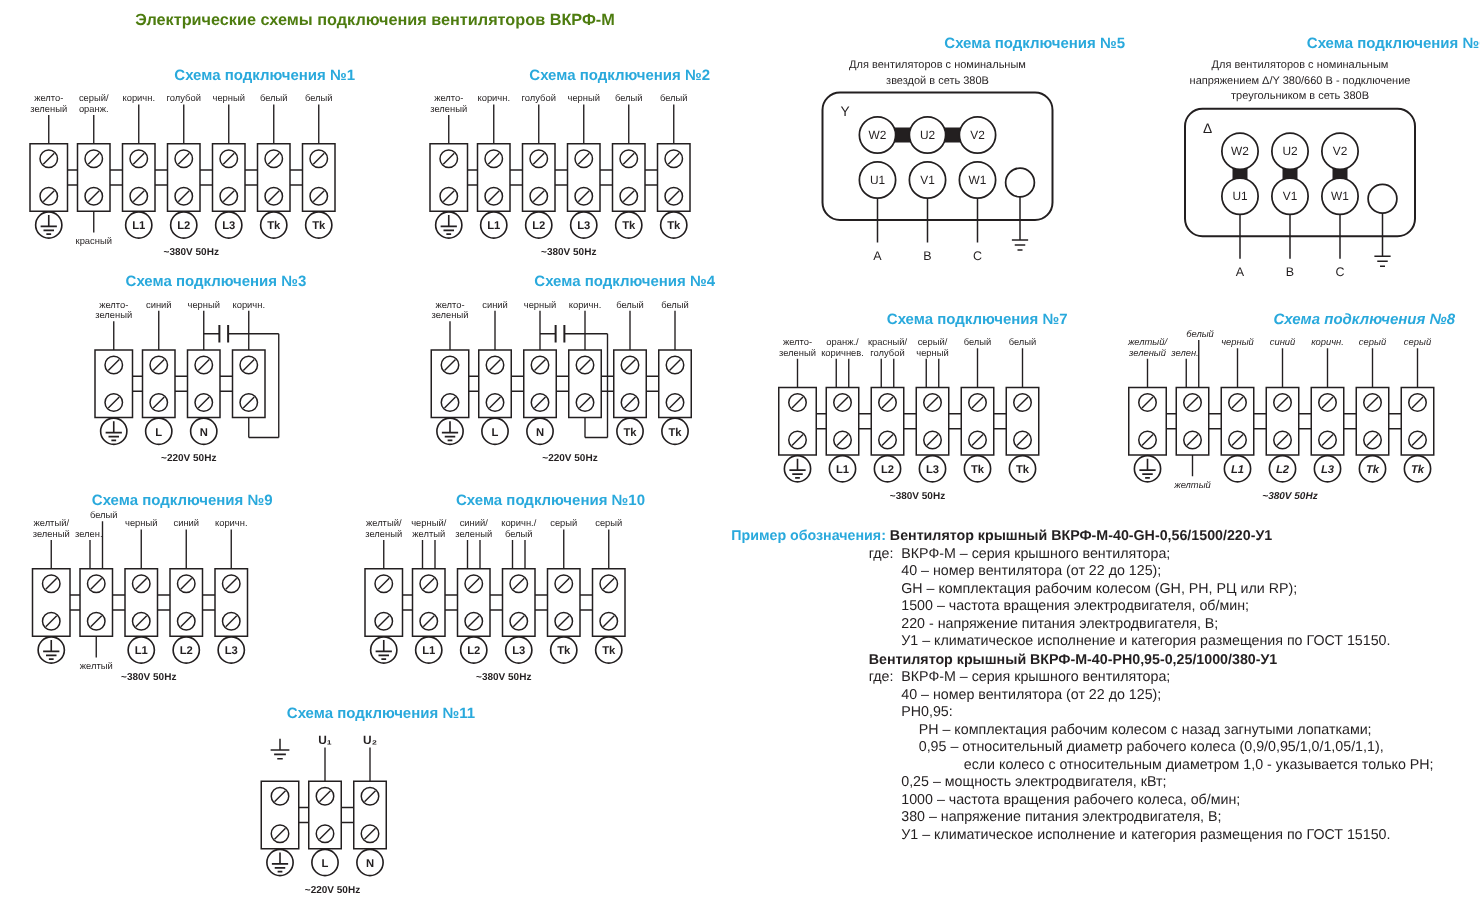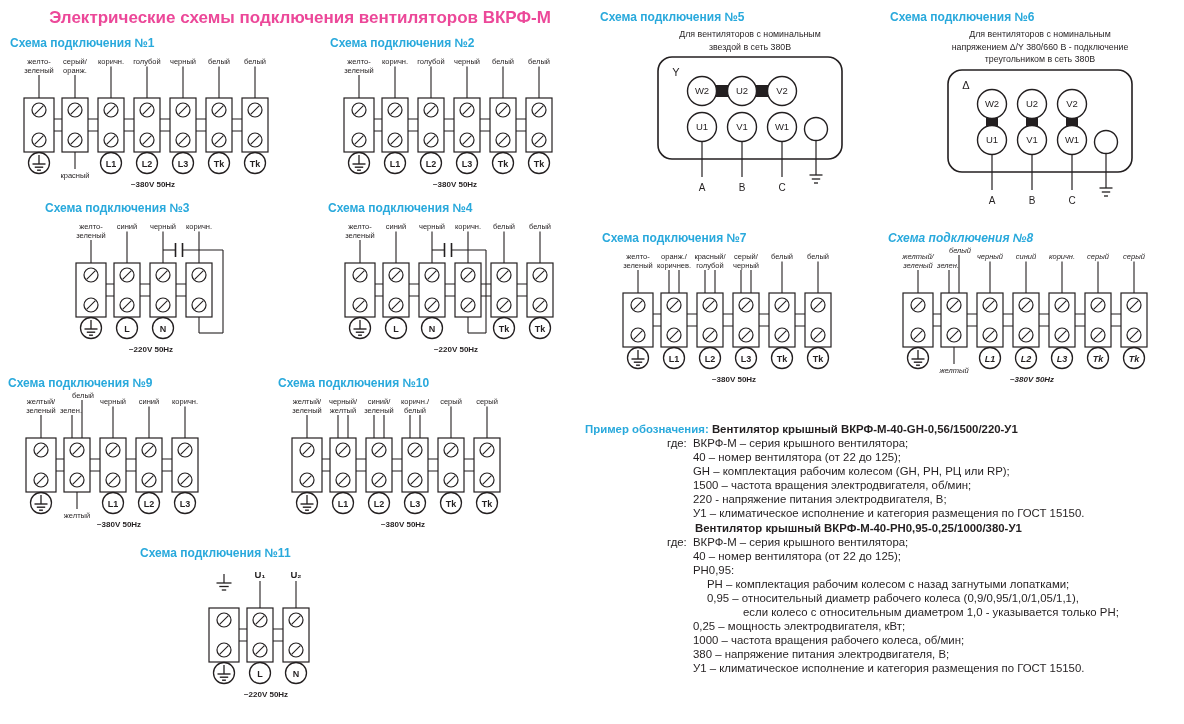--- a/index.html
+++ b/index.html
@@ -3,43 +3,43 @@
 <meta charset="utf-8">
 <style>
   html,body{margin:0;padding:0;}
   body{
     width:1184px;height:724px;position:relative;overflow:hidden;
     background:#ffffff;color:#231f20;
     font-family:"Liberation Sans", sans-serif;
   }
   .page-title{
     position:absolute;left:0;top:8px;width:600px;text-align:center;
-    font-size:17px;font-weight:bold;color:#ec4899;
+    font-size:13px;font-weight:bold;color:#4d7c0f;
   }
   .scheme{position:absolute;}
   .scheme-title{
-    text-align:left;font-size:12px;font-weight:bold;color:#29a9dc;
-    margin-bottom:2px;white-space:nowrap;
+    text-align:right;font-size:12px;font-weight:bold;color:#29a9dc;
+    margin-bottom:2px;white-space:nowrap;margin-top:17px;
   }
   .motor-desc{
     text-align:center;font-size:8.8px;line-height:12.5px;color:#231f20;
     margin-top:4px;
   }
   .holder{text-align:center;}
   .holder svg{display:inline-block;}
   svg{font-family:"Liberation Sans", sans-serif;}
   svg text{fill:#231f20;}
   .example{
     position:absolute;left:585px;top:422px;width:599px;
     font-size:11.4px;line-height:14px;color:#231f20;
   }
   .ex-head{white-space:nowrap;}
   .ex-label{color:#29a9dc;font-weight:bold;text-align:right;}
   .ex-title{font-weight:bold;}
-  .ex-sec{margin-left:82px;position:relative;}
+  .ex-sec{margin-left:110px;position:relative;}
   .gde{position:absolute;left:0;top:0;}
   .ex-lines{margin-left:26px;}
   .ex-title2{margin-left:110px;font-weight:bold;margin-top:1px;}
   .ind1{margin-left:14px;}
   .ind2{margin-left:50px;}
 </style>
 </head>
 <body>
 
 <div class="page-title">Электрические схемы подключения вентиляторов ВКРФ-М</div>

